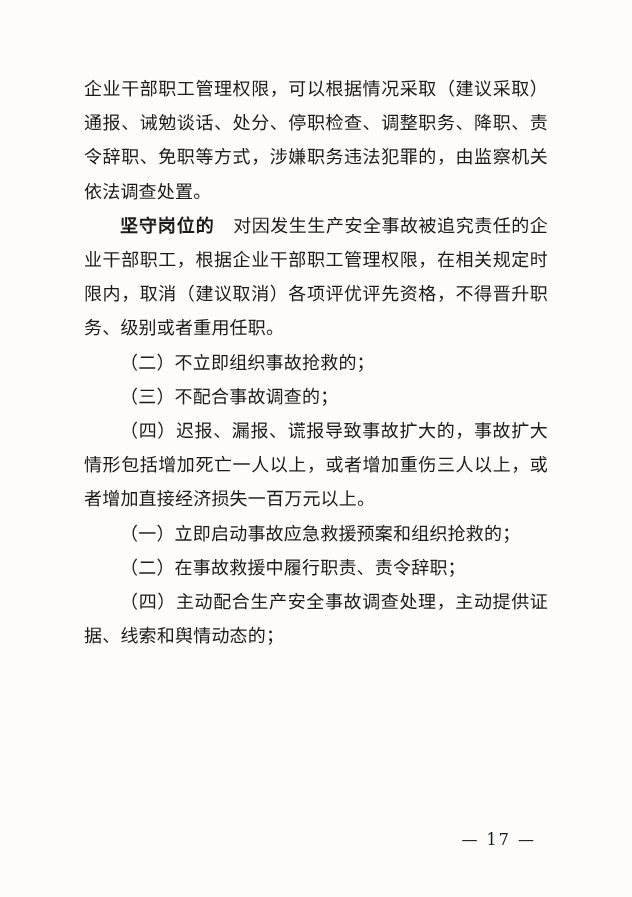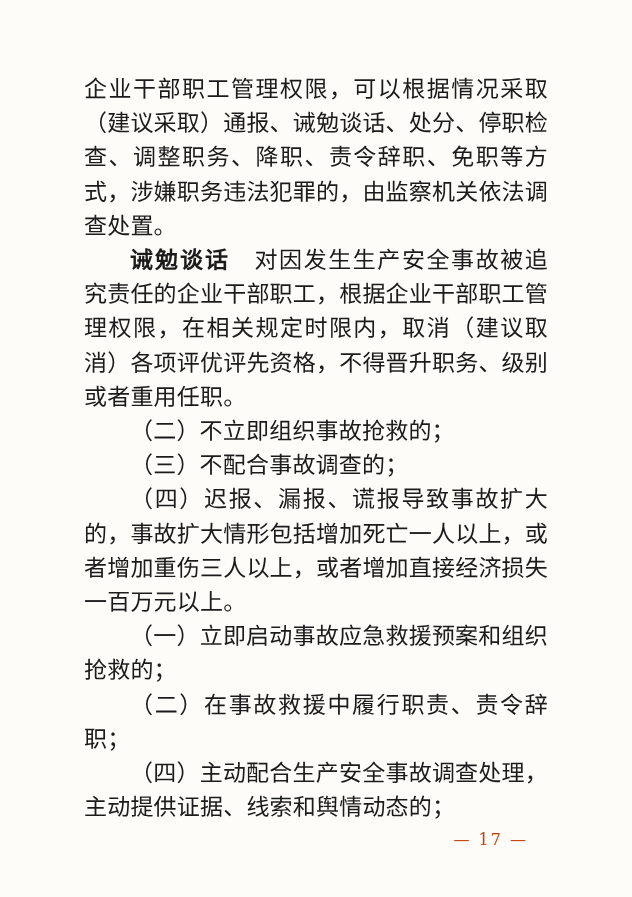--- a/index.html
+++ b/index.html
@@ -23,60 +23,60 @@
     overflow: hidden;
   }
   .page-inner {
     position: absolute;
     left: 84px;
     top: 72px;
     width: 464px;
   }
   p.para {
     margin: 0;
-    font-size: 23px;
+    font-size: 18px;
     line-height: 34.2px;
     color: #1b1b1b;
     text-align: justify;
     text-justify: inter-ideograph;
     letter-spacing: 0.2px;
     word-break: break-all;
   }
   p.indent {
     text-indent: 2em;
   }
   .art-num {
     font-weight: bold;
     letter-spacing: 0.6px;
   }
   .page-footer {
     position: absolute;
     left: 0;
-    right: 8px;
+    right: 0;
     bottom: 48px;
     text-align: right;
     padding-right: 96px;
     font-size: 16px;
-    color: #c2410c;
+    color: #0f172a;
     letter-spacing: 2px;
     font-family: "DejaVu Serif", "Liberation Serif", serif;
   }
 </style>
 </head>
 <body>
 
 <div class="page">
   <div class="page-inner">
 
     <p class="para">
       <span>企业干部职工管理权限，可以根据情况采取（建议采取）通报、诫勉谈话、处分、停职检查、调整职务、降职、责令辞职、免职等方式，涉嫌职务违法犯罪的，由监察机关依法调查处置。</span>
     </p>
 
     <p class="para indent">
-      <span class="art-num">诫勉谈话</span><span>　对因发生生产安全事故被追究责任的企业干部职工，根据企业干部职工管理权限，在相关规定时限内，取消（建议取消）各项评优评先资格，不得晋升职务、级别或者重用任职。</span>
+      <span class="art-num">坚守岗位的</span><span>　对因发生生产安全事故被追究责任的企业干部职工，根据企业干部职工管理权限，在相关规定时限内，取消（建议取消）各项评优评先资格，不得晋升职务、级别或者重用任职。</span>
     </p>
 
 
 
     <p class="para indent">
       <span>（二）不立即组织事故抢救的；</span>
     </p>
 
     <p class="para indent">
       <span>（三）不配合事故调查的；</span>

